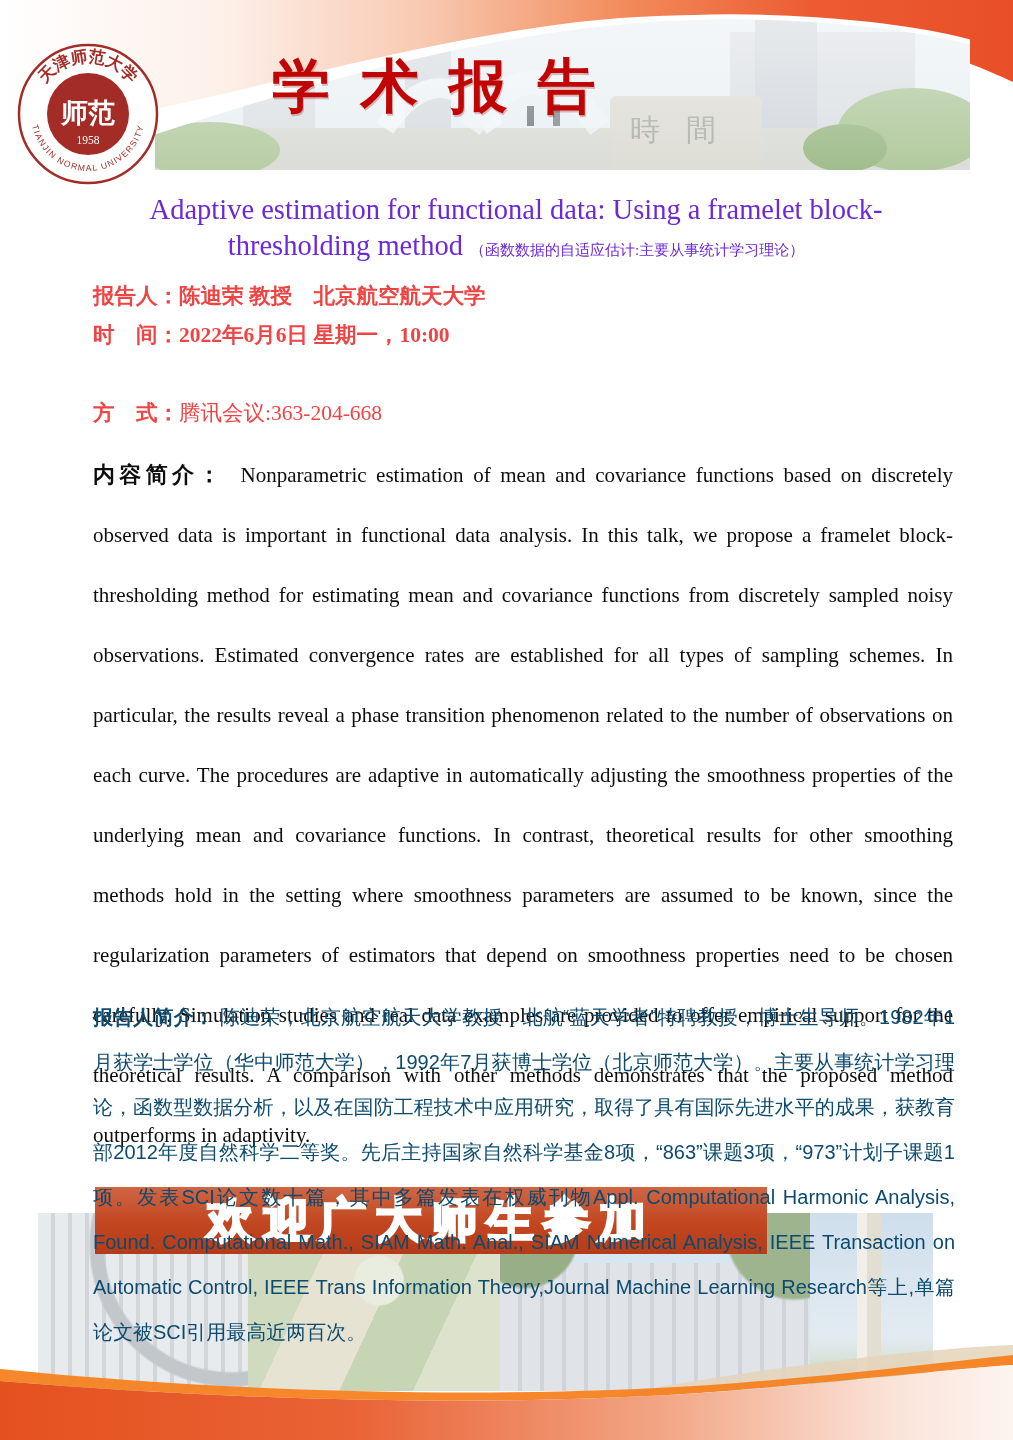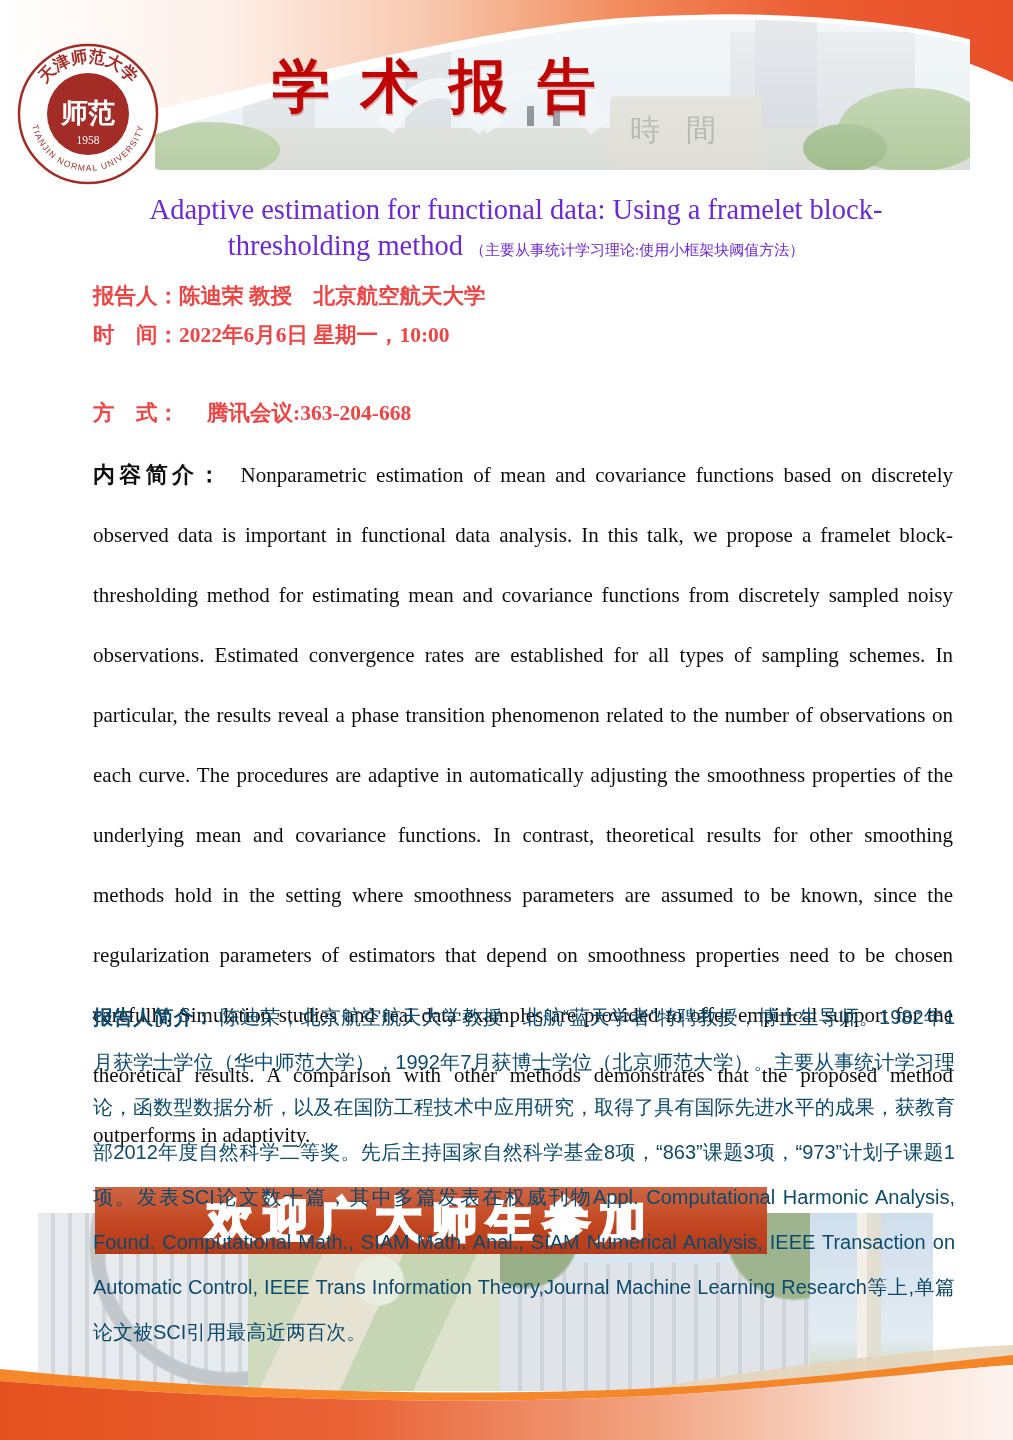--- a/index.html
+++ b/index.html
@@ -18,21 +18,21 @@
   
   .lecture-title{position:absolute;left:76px;top:192px;width:880px;z-index:5;
       text-align:center;color:#6d28d9;font-size:28.5px;line-height:36px;}
   .lecture-title .zh{font-size:15px;letter-spacing:0;}
 
   
   .info-row{position:absolute;left:93px;width:870px;z-index:5;font-size:21.5px;color:#ef4444;
       white-space:nowrap;}
   .info-label{font-weight:bold;}
   .v-bold{font-weight:bold;}
-  .v-reg{font-weight:bold;margin-left:28px;}
+  .v-reg{font-weight:normal;}
 
   
   .abstract{position:absolute;left:93px;top:445px;width:860px;z-index:5;
       font-size:21px;line-height:60px;text-align:justify;color:#0d0d0d;}
   .abstract .para-label{font-weight:bold;font-size:22px;margin-right:16px;}
 
   
   .bio{position:absolute;left:93px;top:995px;width:862px;z-index:6;
       font-family:"Liberation Sans",sans-serif;font-size:20px;line-height:45px;
       text-align:justify;color:#0c4a6e;}
@@ -141,21 +141,21 @@
       <path d="M0,122 C170,66 360,10 555,7 C675,5 770,20 815,32" stroke="#ffffff" stroke-width="5" fill="none"></path>
     </svg>
   </div>
 
   <div class="banner-title">学 术 报 告</div>
 
   <div class="lecture-title">
     <div>Adaptive estimation for functional data: Using a framelet block-</div>
     <div>
       <span>thresholding method</span>
-      <span class="zh">（主要从事统计学习理论:使用小框架块阈值方法）</span>
+      <span class="zh">（函数数据的自适应估计:主要从事统计学习理论）</span>
     </div>
   </div>
 
   <div class="info-row" style="top:281px">
     <span class="info-label">报告人：</span><span class="v-bold">陈迪荣 教授　北京航空航天大学</span>
   </div>
   <div class="info-row" style="top:320px">
     <span class="info-label">时　间：</span><span class="v-bold">2022年6月6日 星期一，10:00</span>
   </div>
   <div class="info-row" style="top:398px">

